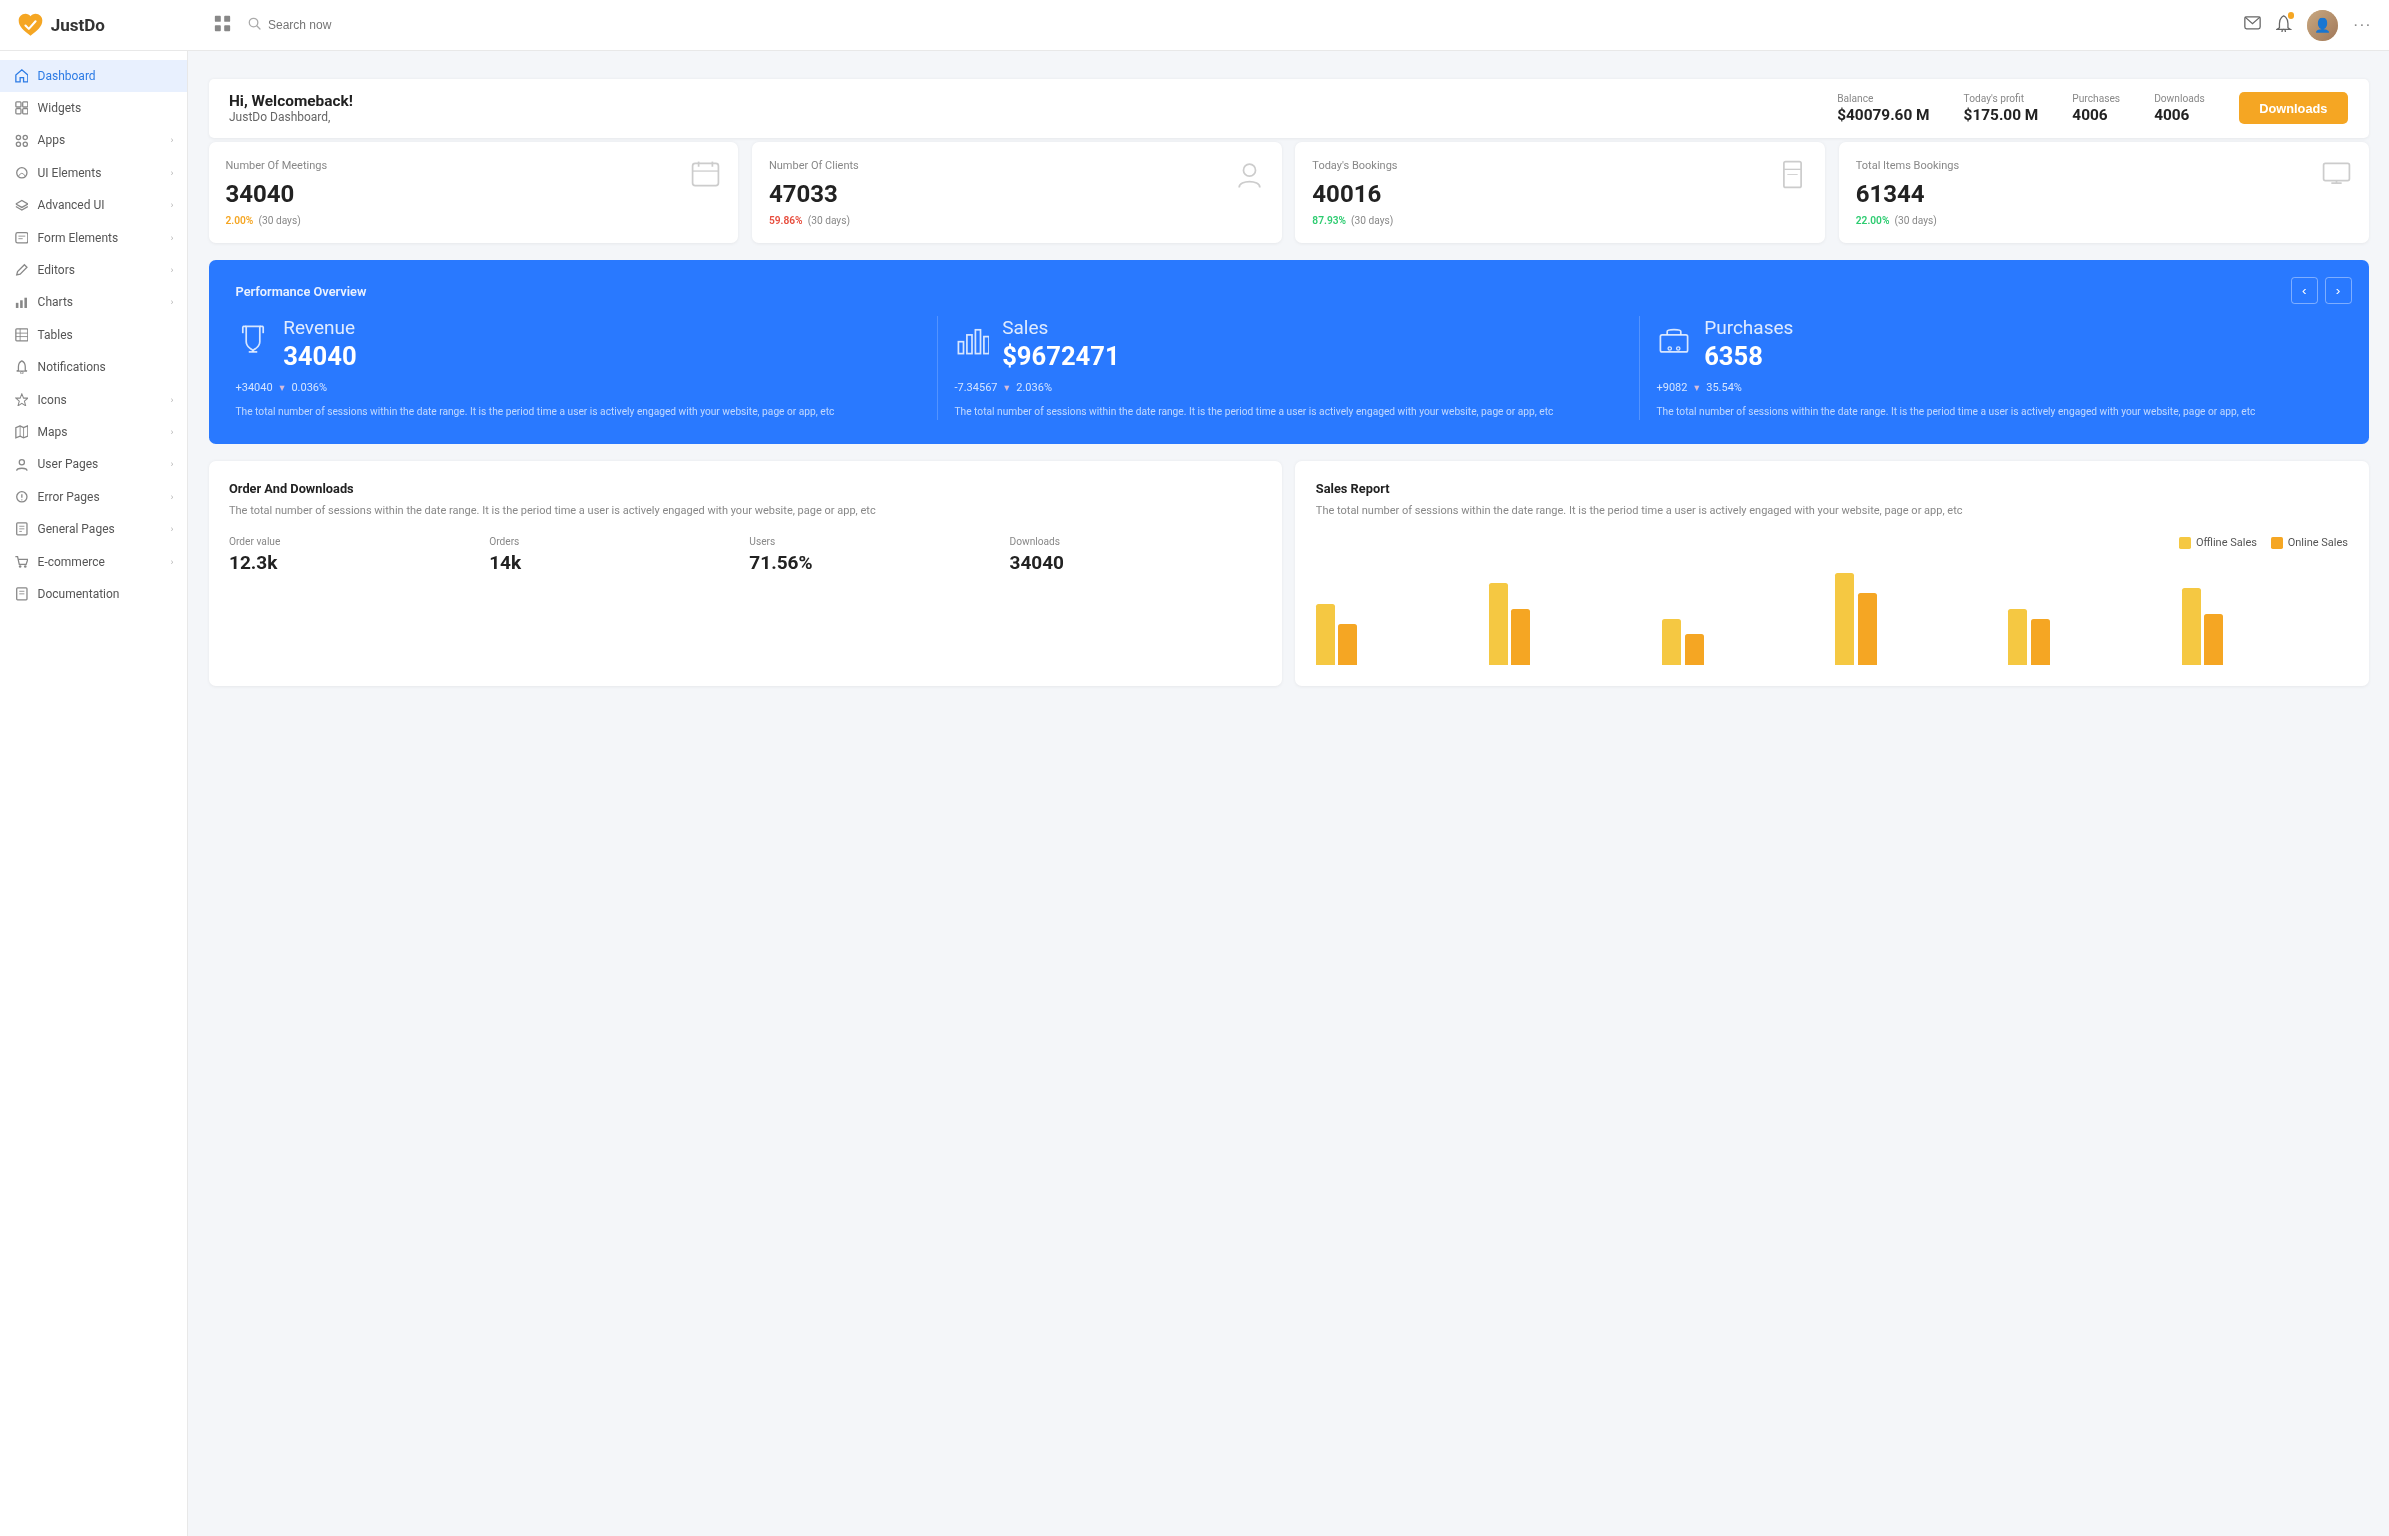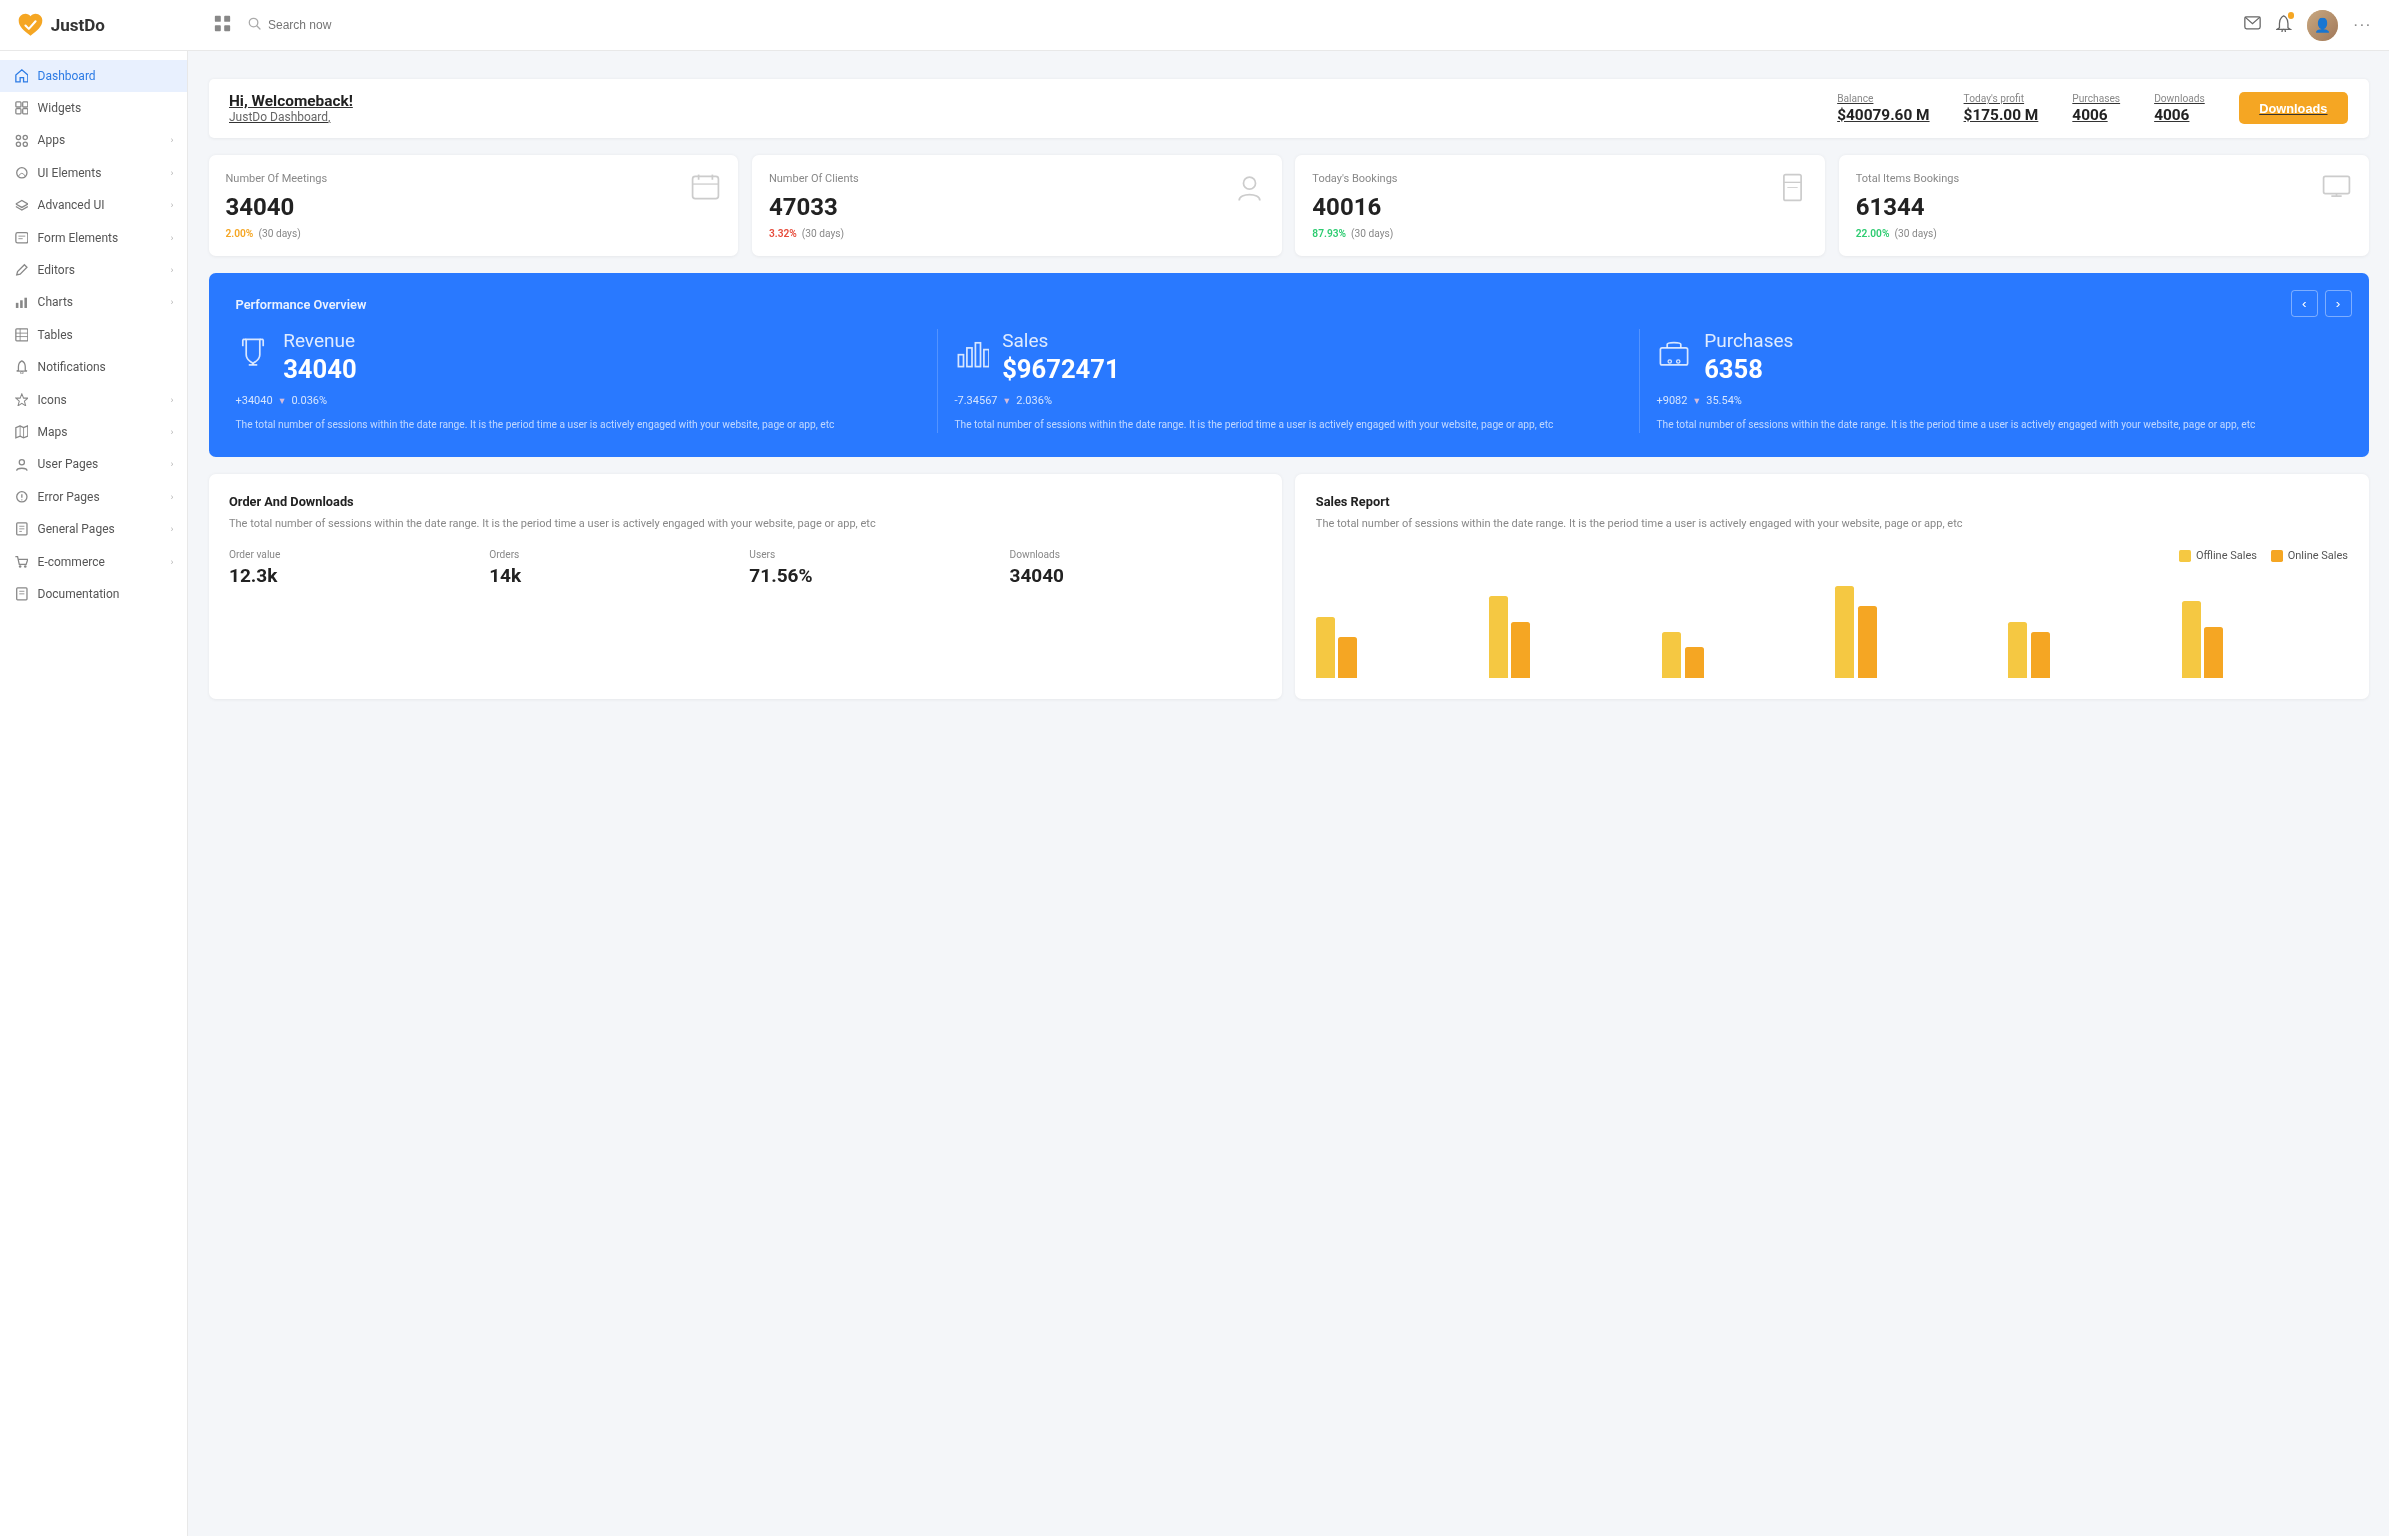--- a/index.html
+++ b/index.html
@@ -43,22 +43,22 @@
     .sidebar-item-icon { width: 15.4px; height: 15.4px; display: flex; align-items: center; justify-content: center; color: inherit; }
     .sidebar-item-label { font-size: 12px; }
     .sidebar-chevron { font-size: 8.5px; color: #aaa; }
 
     
     .main-content { margin-left: 188px; flex: 1; padding: 20.5px; }
 
     
     .header-bar {
       display: flex; align-items: center; background: #fff;
-      border-radius: 5.1px; padding: 13.7px 20.5px; margin-bottom: 17px;
-      gap: 30px; box-shadow: 0 0.9px 3.4px rgba(0,0,0,0.06); text-decoration: underline;
+      border-radius: 5.1px; padding: 13.7px 20.5px; margin-bottom: 4px;
+      gap: 30px; box-shadow: 0 0.9px 3.4px rgba(0,0,0,0.06);
     }
     .header-welcome h2 { font-size: 15.4px; font-weight: 700; color: #222; }
     .header-welcome p { font-size: 12px; color: #666; }
     .header-stats { display: flex; align-items: center; gap: 34px; margin-left: auto; }
     .stat-item { text-align: left; }
     .stat-label { font-size: 10.2px; color: #888; margin-bottom: 1.7px; }
     .stat-value { font-size: 15.4px; font-weight: 700; color: #222; }
     .downloads-btn {
       background: #f5a623; color: #fff; border: none; border-radius: 5.1px;
       padding: 8.5px 20.5px; font-size: 12.8px; font-weight: 600; cursor: pointer;
@@ -454,21 +454,21 @@
             <div class="metric-card-value">47033</div>
           </div>
           <div class="metric-card-icon">
             <svg width="31" height="31" viewBox="0 0 36 36">
                 <circle cx="18" cy="13" r="7" stroke="#ccc" stroke-width="2" fill="none"></circle>
                 <path d="M6 33 C6 24 30 24 30 33" stroke="#ccc" stroke-width="2" fill="none"></path>
               </svg>
           </div>
         </div>
         <div class="metric-card-footer">
-          <span class="pct-negative">3.32%</span>
+          <span class="pct-negative">59.86%</span>
           &nbsp;<span>(30 days)</span>
         </div>
       </div>
 
       <div class="metric-card">
         <div class="metric-card-header">
           <div>
             <div class="metric-card-title">Today's Bookings</div>
             <div class="metric-card-value">40016</div>
           </div>

